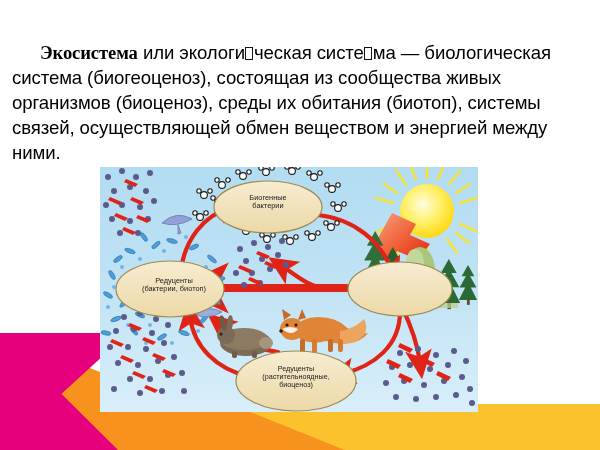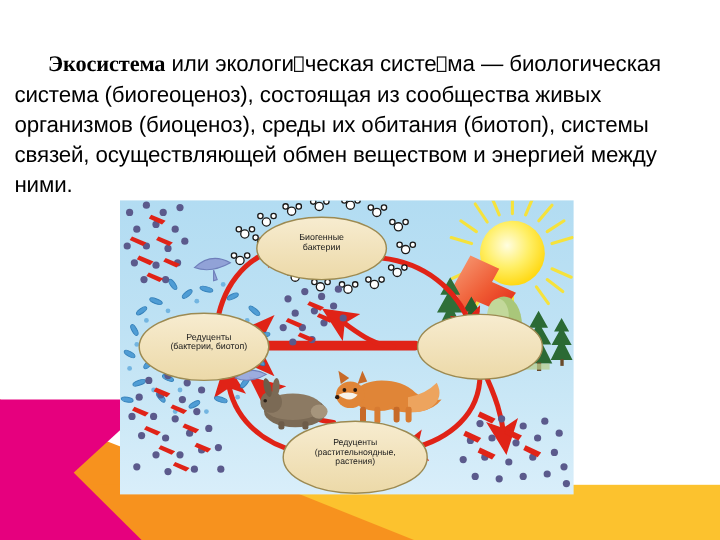--- a/index.html
+++ b/index.html
@@ -465,15 +465,15 @@
 
   <div class="node-label" style="left:16px;top:110px;width:116px;font-size:7.4px;">
     <div>Редуценты</div>
     <div>(бактерии, биотоп)</div>
   </div>
 
 
   <div class="node-label" style="left:136px;top:198px;width:120px;font-size:7.2px;">
     <div>Редуценты</div>
     <div>(растительноядные,</div>
-    <div>растения)</div>
+    <div>биоценоз)</div>
   </div>
 </div>
 
 </body></html>

